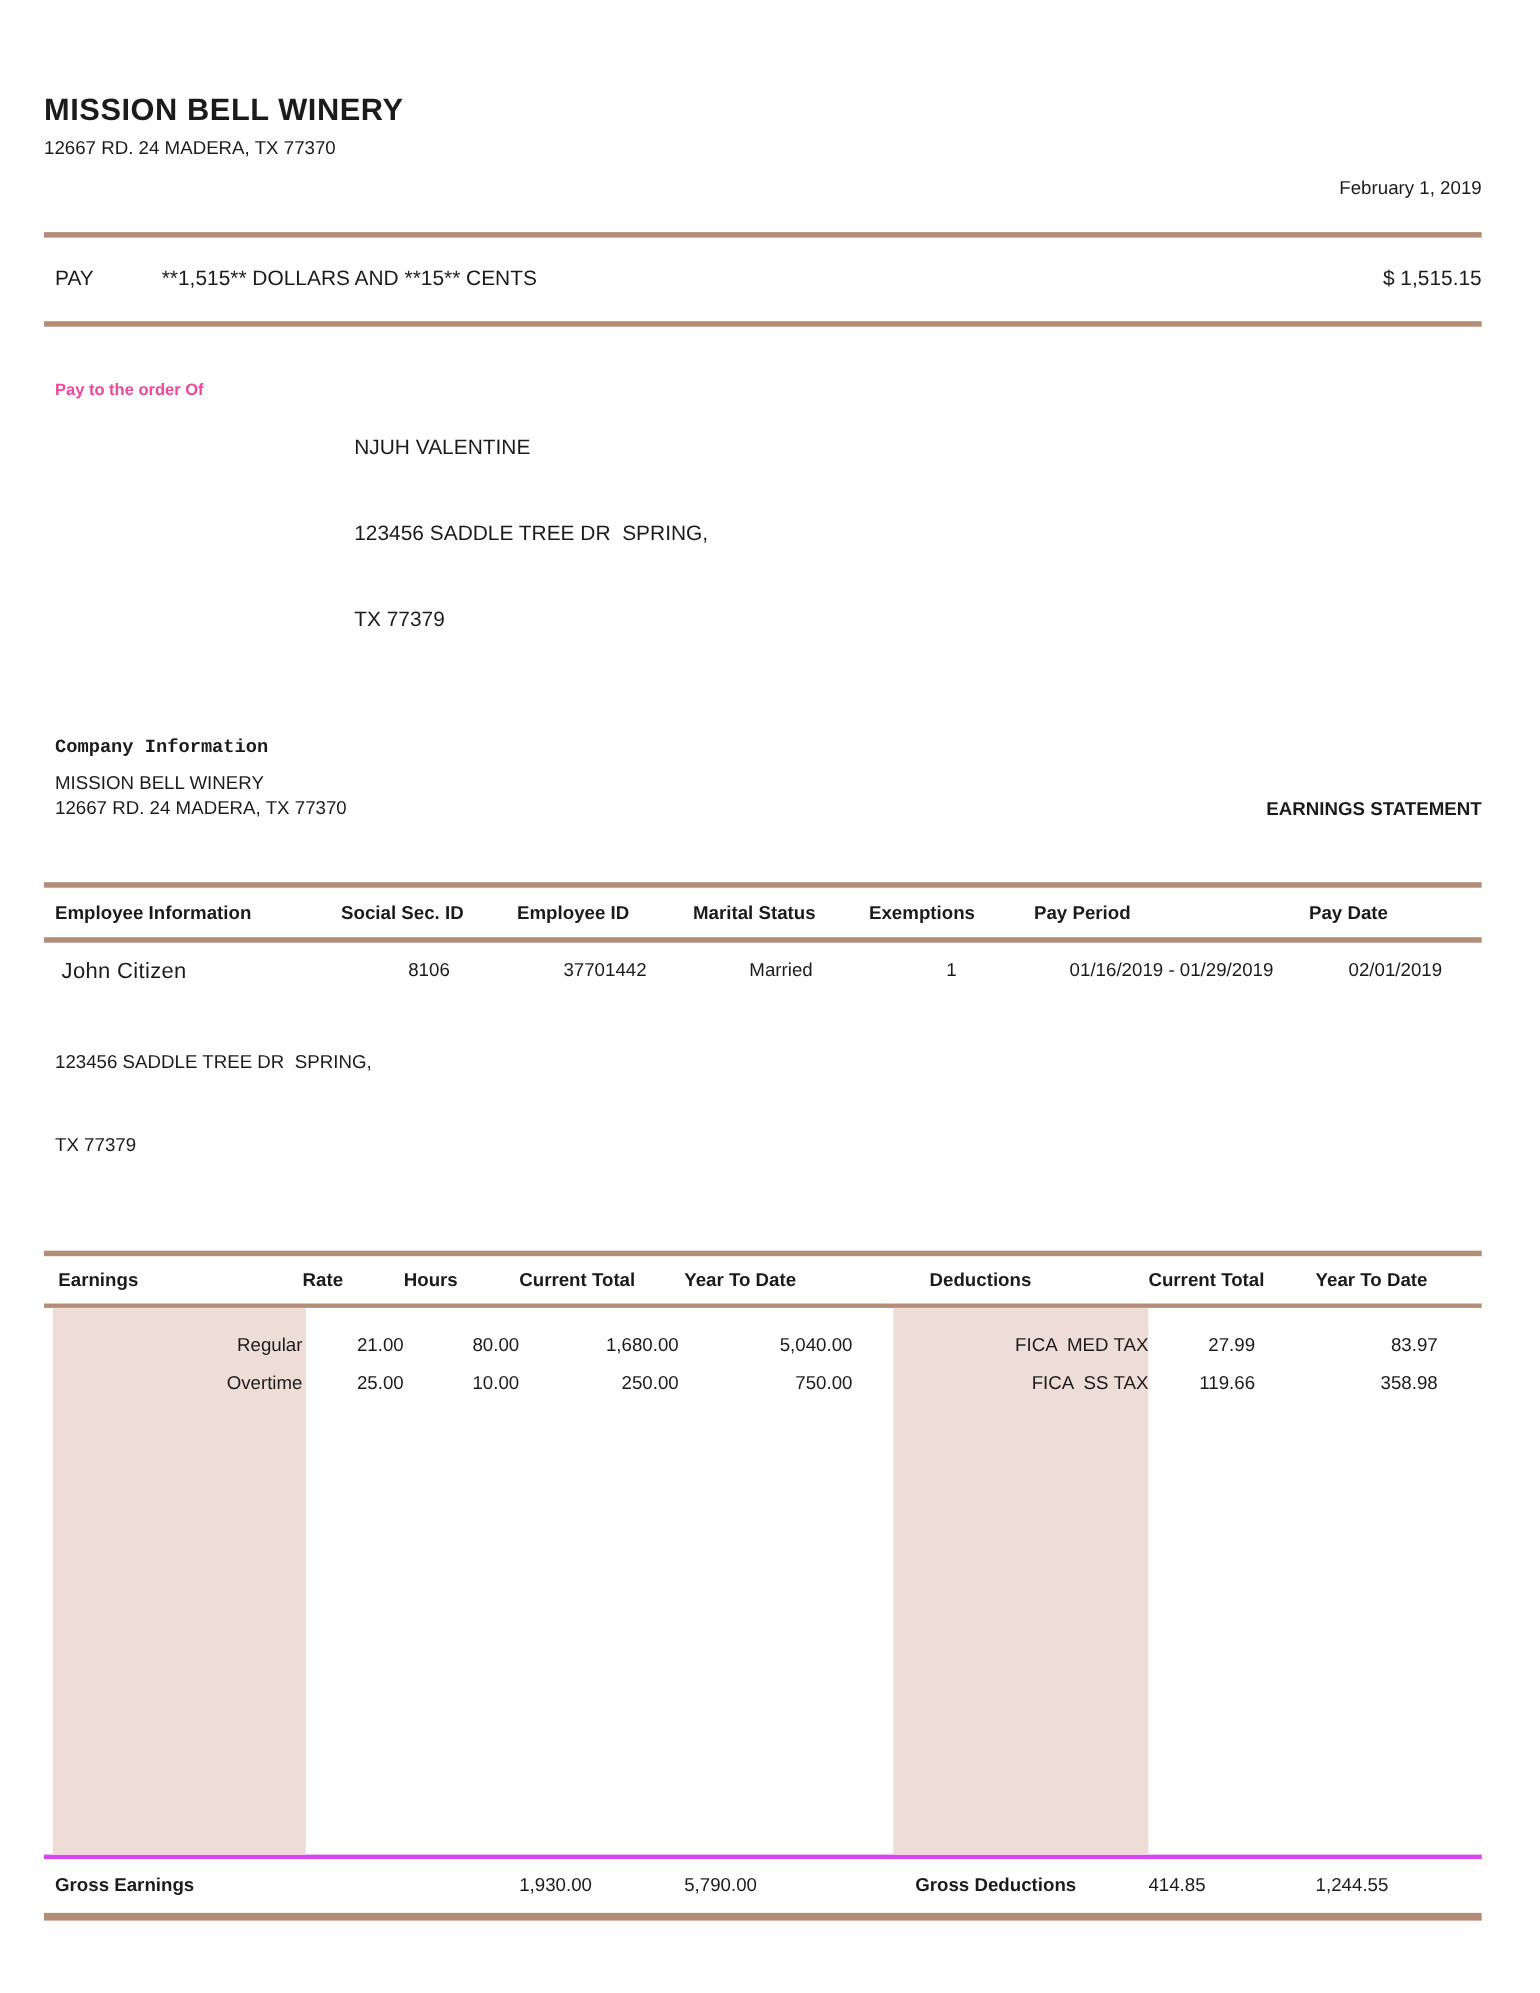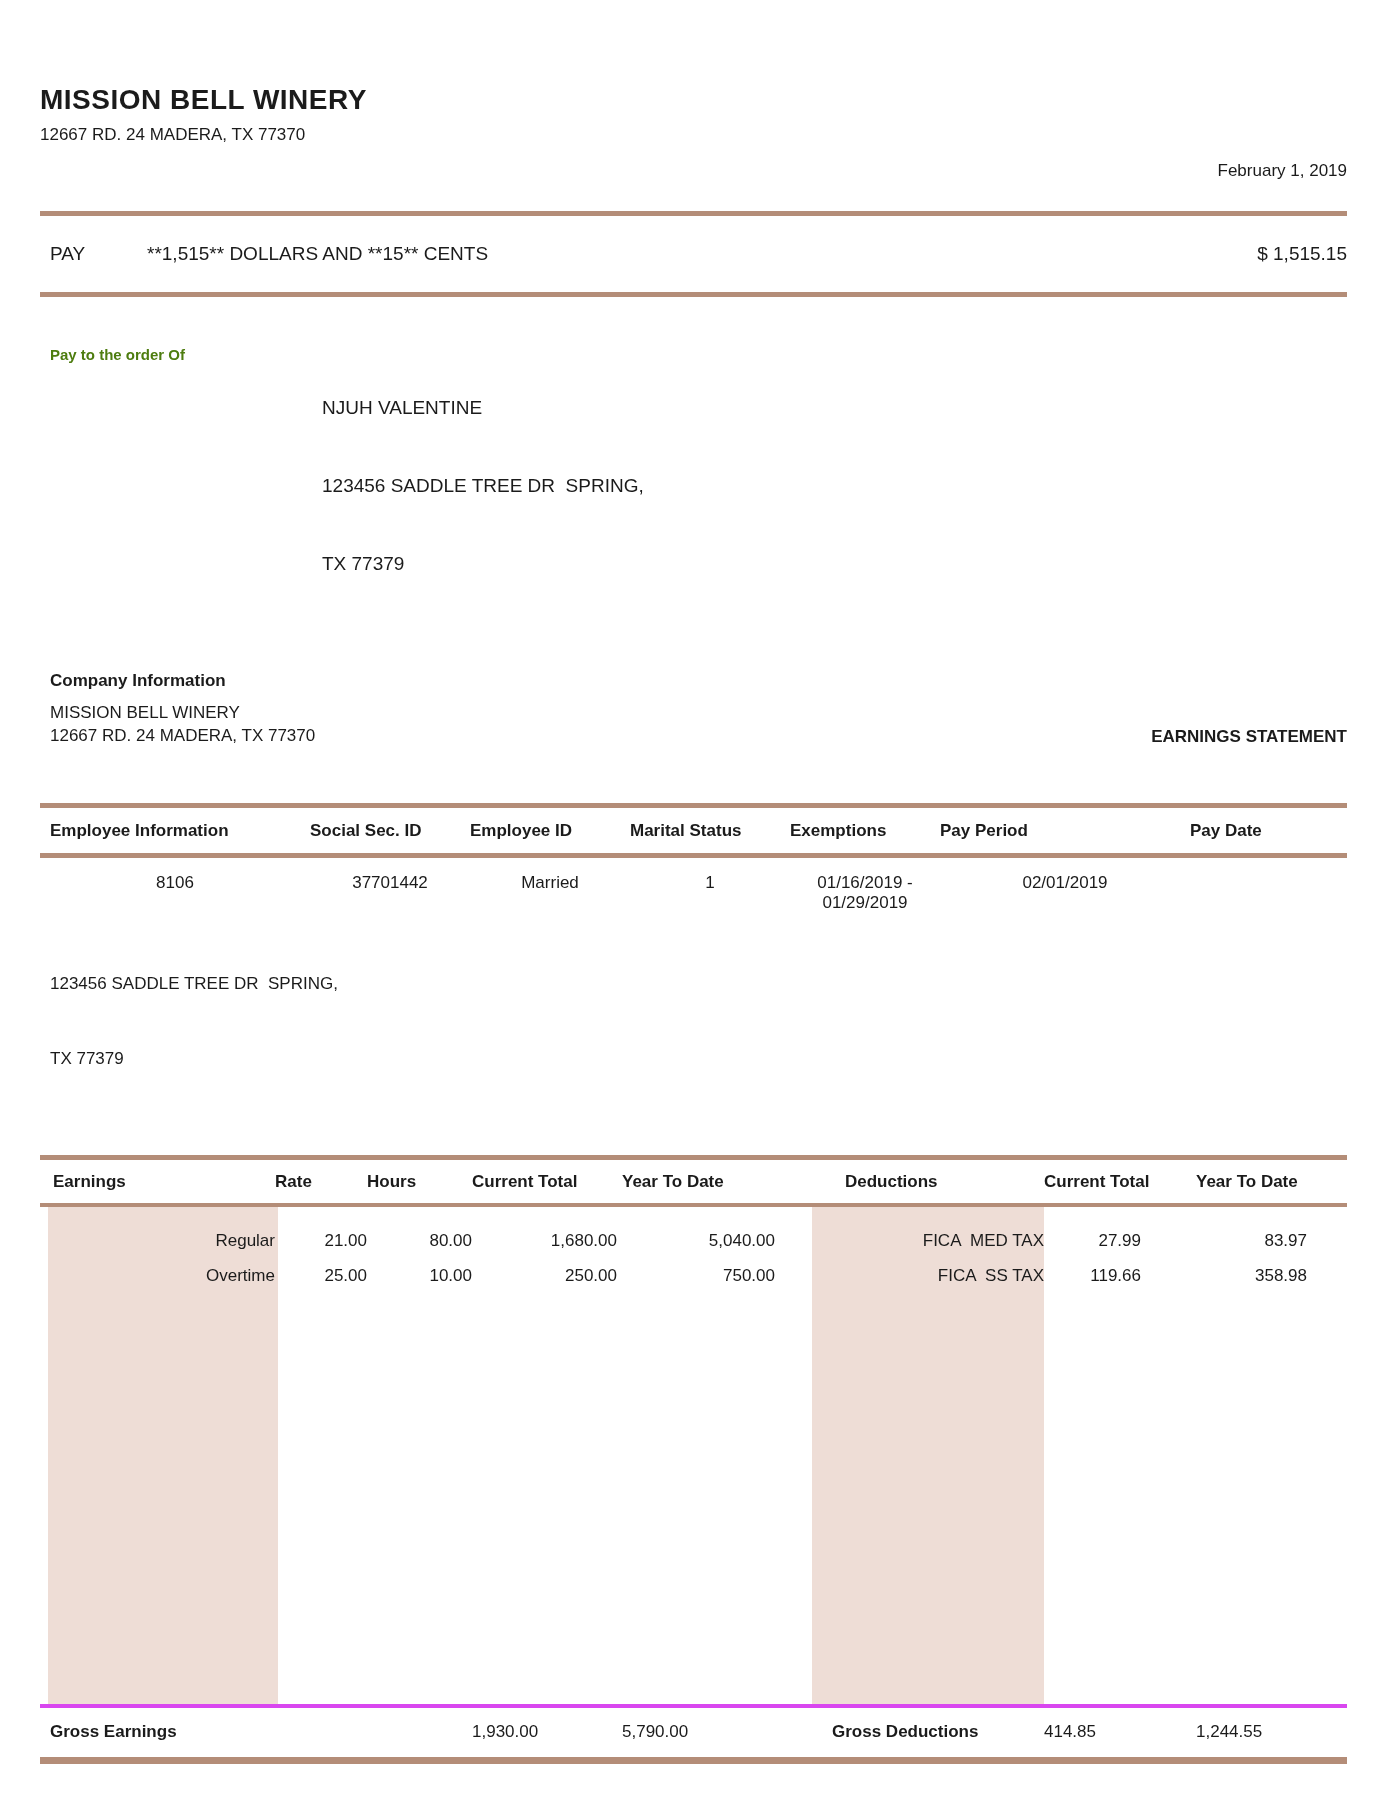--- a/index.html
+++ b/index.html
@@ -19,27 +19,27 @@
   .rule  { height:5px; background:#b48d78; }
   .ruleA { margin-top:30px; }
 
   .pay-row { display:flex; align-items:flex-end; padding:27px 0; font-size:19px; }
   .pay-label  { width:107px; padding-left:10px; }
   .pay-words  { flex:1; }
   .pay-amount { text-align:right; }
 
   
   .payee-section { display:flex; margin-top:46px; }
-  .payee-label { width:282px; padding-left:10px; font-size:15px; font-weight:bold; color:#4d7c0f; padding-top:3px; }
+  .payee-label { width:282px; padding-left:10px; font-size:15px; font-weight:bold; color:#ec4899; padding-top:3px; }
   .payee-block { font-size:19px; line-height:26px; white-space:pre; }
 
   
   .company-info { margin-top:42px; display:flex; align-items:flex-end; }
   .ci-left { flex:1; }
-  .ci-heading { font-size:17px; font-weight:bold; padding-left:10px; }
+  .ci-heading { font-size:17px; font-weight:bold; padding-left:10px;font-family:Liberation Mono, monospace; }
   .ci-line { font-size:17px; line-height:23px; padding-left:10px; }
   .ci-line.first { margin-top:10px; }
   .earnings-statement { font-size:17px; font-weight:bold; }
 
   
   .emp-table { margin-top:56px; border-top:5px solid #b48d78; }
   .emp-grid {
     display:grid;
     grid-template-columns:270px 160px 160px 160px 150px 250px 157px;
   }
@@ -128,20 +128,21 @@
     <div class="emp-grid emp-head">
       <div>Employee Information</div>
       <div>Social Sec. ID</div>
       <div>Employee ID</div>
       <div>Marital Status</div>
       <div>Exemptions</div>
       <div>Pay Period</div>
       <div>Pay Date</div>
     </div>
     <div class="emp-grid emp-body">
+      <div class="emp-name">John Citizen</div>
       <div>8106</div>
       <div>37701442</div>
       <div>Married</div>
       <div>1</div>
       <div>01/16/2019 - 01/29/2019</div>
       <div>02/01/2019</div>
     </div>
     <div class="emp-addr">
       <div>123456 SADDLE TREE DR  SPRING,</div>
       <div>TX 77379</div>

